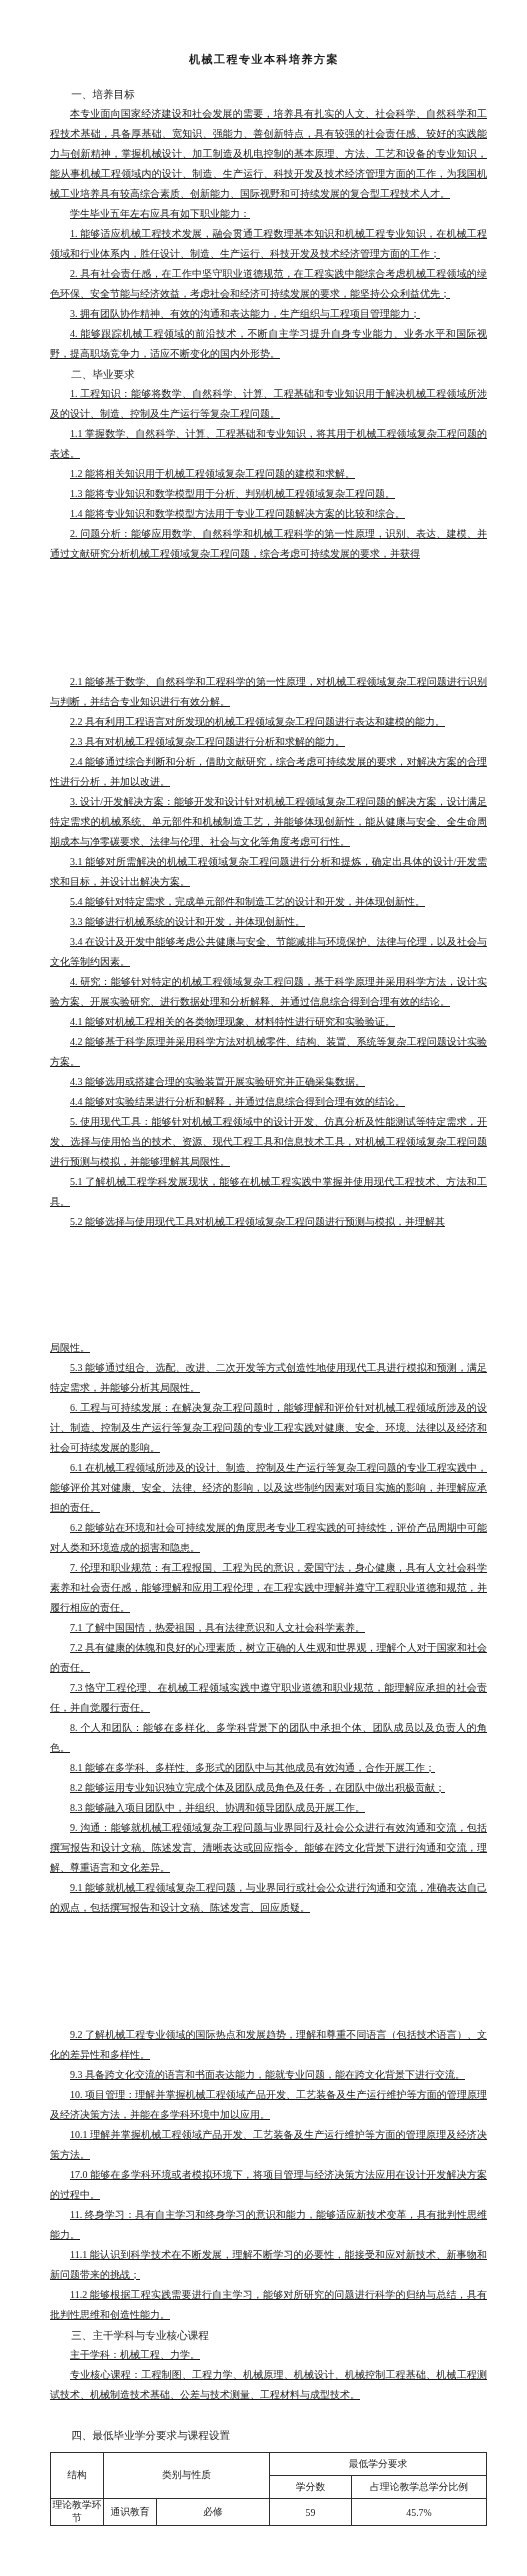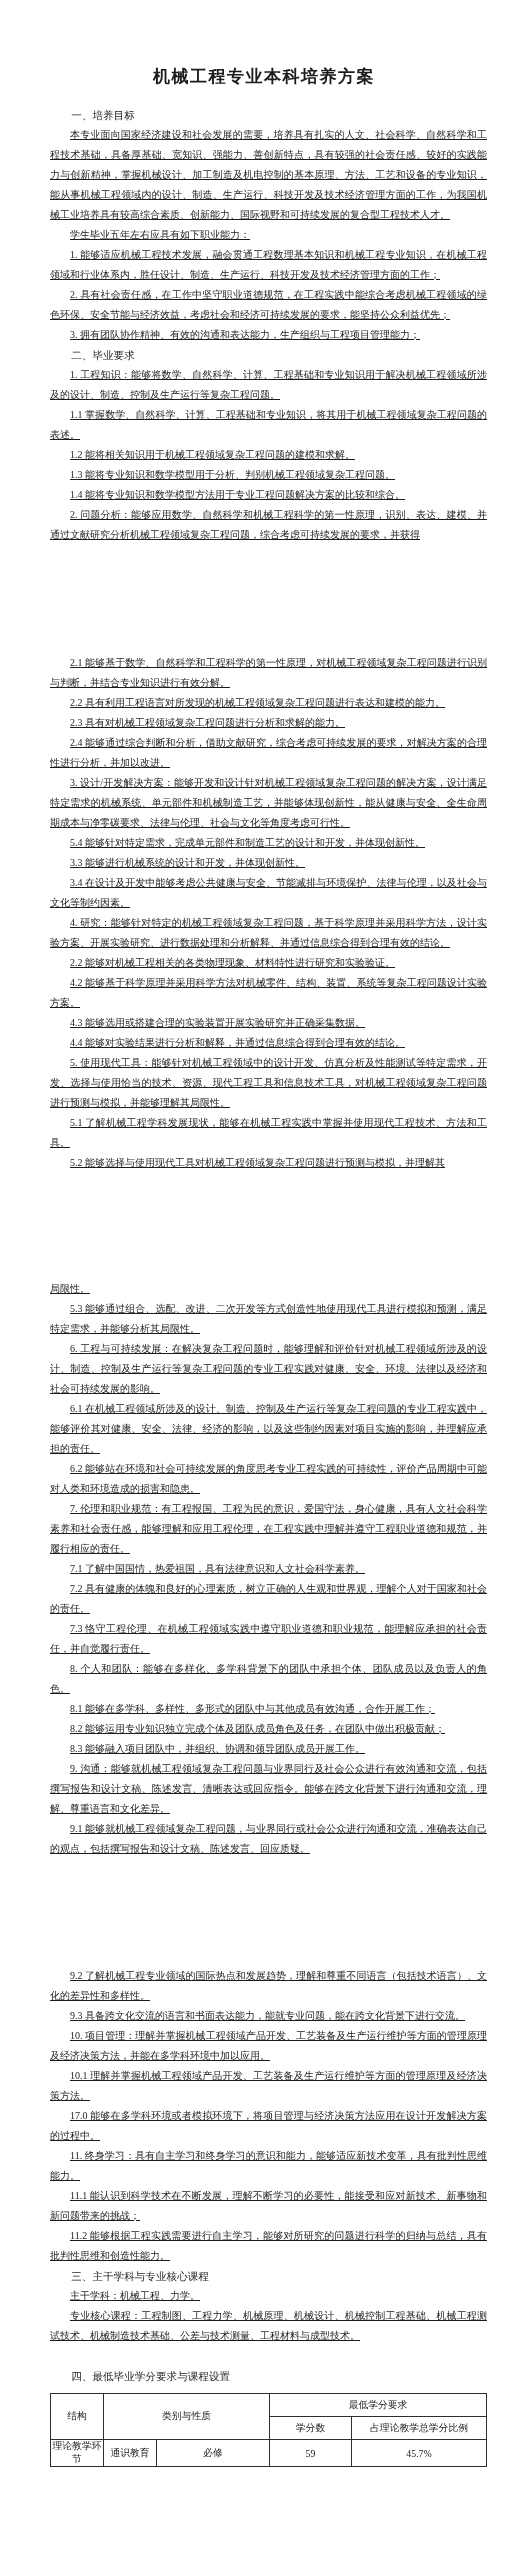--- a/index.html
+++ b/index.html
@@ -1,19 +1,19 @@
 <!DOCTYPE html>
 <html style="font-size:8.2px"><head>
 <meta charset="utf-8">
 <style>
   html,body{margin:0;padding:0;background:#ffffff;}
   .page{position:relative;width:528px;height:3582px;margin:0 auto;background:#fff;overflow:hidden;
         font-family:"Liberation Serif",serif;color:#1c1c1c;}
-  .title{padding-top:65px;text-align:center;font-family:"Liberation Sans",sans-serif;
-         font-weight:700;font-size:17px;letter-spacing:1.5px;margin-bottom:16.5px;}
+  .title{padding-top:52px;text-align:center;font-family:"Liberation Sans",sans-serif;
+         font-weight:700;font-size:11px;letter-spacing:1.5px;margin-bottom:16.5px;}
   .content{padding:0 41px 0 50px;}
   .para{margin:0;font-size:10px;line-height:20px;text-align:justify;text-indent:2em;text-decoration:underline;}
   .cont{text-indent:0;}
   .hd{font-family:"Liberation Sans",sans-serif;font-weight:400;font-size:10.6px;line-height:20px;text-indent:2em;}
   .hd4{margin-top:20.6px;}
   .pgap{width:100%;}
   .credit-table{border-collapse:collapse;table-layout:fixed;width:435px;margin:7.2px 0 0 0;
                 font-size:9.8px;border:1px solid #222;}
   .credit-table th,.credit-table td{border:0.7px solid #2e2e2e;text-align:center;font-weight:400;
                 padding:0 1.5px;overflow:hidden;}
@@ -24,38 +24,40 @@
 
 <div class="page">
   <div class="title">机械工程专业本科培养方案</div>
   <div class="content">
       <div class="hd">一、培养目标</div>
       <p class="para">本专业面向国家经济建设和社会发展的需要，培养具有扎实的人文、社会科学、自然科学和工程技术基础，具备厚基础、宽知识、强能力、善创新特点，具有较强的社会责任感、较好的实践能力与创新精神，掌握机械设计、加工制造及机电控制的基本原理、方法、工艺和设备的专业知识，能从事机械工程领域内的设计、制造、生产运行、科技开发及技术经济管理方面的工作，为我国机械工业培养具有较高综合素质、创新能力、国际视野和可持续发展的复合型工程技术人才。</p>
       <p class="para">学生毕业五年左右应具有如下职业能力：</p>
       <p class="para">1. 能够适应机械工程技术发展，融会贯通工程数理基本知识和机械工程专业知识，在机械工程领域和行业体系内，胜任设计、制造、生产运行、科技开发及技术经济管理方面的工作；</p>
       <p class="para">2. 具有社会责任感，在工作中坚守职业道德规范，在工程实践中能综合考虑机械工程领域的绿色环保、安全节能与经济效益，考虑社会和经济可持续发展的要求，能坚持公众利益优先；</p>
       <p class="para">3. 拥有团队协作精神、有效的沟通和表达能力，生产组织与工程项目管理能力；</p>
+      <p class="para">4. 能够跟踪机械工程领域的前沿技术，不断自主学习提升自身专业能力、业务水平和国际视野，提高职场竞争力，适应不断变化的国内外形势。</p>
       <div class="hd">二、毕业要求</div>
       <p class="para">1. 工程知识：能够将数学、自然科学、计算、工程基础和专业知识用于解决机械工程领域所涉及的设计、制造、控制及生产运行等复杂工程问题。</p>
       <p class="para">1.1 掌握数学、自然科学、计算、工程基础和专业知识，将其用于机械工程领域复杂工程问题的表述。</p>
       <p class="para">1.2 能将相关知识用于机械工程领域复杂工程问题的建模和求解。</p>
       <p class="para">1.3 能将专业知识和数学模型用于分析、判别机械工程领域复杂工程问题。</p>
       <p class="para">1.4 能将专业知识和数学模型方法用于专业工程问题解决方案的比较和综合。</p>
       <p class="para">2. 问题分析：能够应用数学、自然科学和机械工程科学的第一性原理，识别、表达、建模、并通过文献研究分析机械工程领域复杂工程问题，综合考虑可持续发展的要求，并获得</p>
       <div class="pgap" style="height: 108px;"></div>
       <p class="para">2.1 能够基于数学、自然科学和工程科学的第一性原理，对机械工程领域复杂工程问题进行识别与判断，并结合专业知识进行有效分解。</p>
       <p class="para">2.2 具有利用工程语言对所发现的机械工程领域复杂工程问题进行表达和建模的能力。</p>
       <p class="para">2.3 具有对机械工程领域复杂工程问题进行分析和求解的能力。</p>
       <p class="para">2.4 能够通过综合判断和分析，借助文献研究，综合考虑可持续发展的要求，对解决方案的合理性进行分析，并加以改进。</p>
       <p class="para">3. 设计/开发解决方案：能够开发和设计针对机械工程领域复杂工程问题的解决方案，设计满足特定需求的机械系统、单元部件和机械制造工艺，并能够体现创新性，能从健康与安全、全生命周期成本与净零碳要求、法律与伦理、社会与文化等角度考虑可行性。</p>
+      <p class="para">3.1 能够对所需解决的机械工程领域复杂工程问题进行分析和提炼，确定出具体的设计/开发需求和目标，并设计出解决方案。</p>
       <p class="para">5.4 能够针对特定需求，完成单元部件和制造工艺的设计和开发，并体现创新性。</p>
       <p class="para">3.3 能够进行机械系统的设计和开发，并体现创新性。</p>
       <p class="para">3.4 在设计及开发中能够考虑公共健康与安全、节能减排与环境保护、法律与伦理，以及社会与文化等制约因素。</p>
       <p class="para">4. 研究：能够针对特定的机械工程领域复杂工程问题，基于科学原理并采用科学方法，设计实验方案、开展实验研究、进行数据处理和分析解释、并通过信息综合得到合理有效的结论。</p>
-      <p class="para">2.2 能够对机械工程相关的各类物理现象、材料特性进行研究和实验验证。</p>
+      <p class="para">4.1 能够对机械工程相关的各类物理现象、材料特性进行研究和实验验证。</p>
       <p class="para">4.2 能够基于科学原理并采用科学方法对机械零件、结构、装置、系统等复杂工程问题设计实验方案。</p>
       <p class="para">4.3 能够选用或搭建合理的实验装置开展实验研究并正确采集数据。</p>
       <p class="para">4.4 能够对实验结果进行分析和解释，并通过信息综合得到合理有效的结论。</p>
       <p class="para">5. 使用现代工具：能够针对机械工程领域中的设计开发、仿真分析及性能测试等特定需求，开发、选择与使用恰当的技术、资源、现代工程工具和信息技术工具，对机械工程领域复杂工程问题进行预测与模拟，并能够理解其局限性。</p>
       <p class="para">5.1 了解机械工程学科发展现状，能够在机械工程实践中掌握并使用现代工程技术、方法和工具。</p>
       <p class="para">5.2 能够选择与使用现代工具对机械工程领域复杂工程问题进行预测与模拟，并理解其</p>
       <div class="pgap" style="height: 106px;"></div>
       <p class="para cont">局限性。</p>
       <p class="para">5.3 能够通过组合、选配、改进、二次开发等方式创造性地使用现代工具进行模拟和预测，满足特定需求，并能够分析其局限性。</p>
       <p class="para">6. 工程与可持续发展：在解决复杂工程问题时，能够理解和评价针对机械工程领域所涉及的设计、制造、控制及生产运行等复杂工程问题的专业工程实践对健康、安全、环境、法律以及经济和社会可持续发展的影响。</p>

